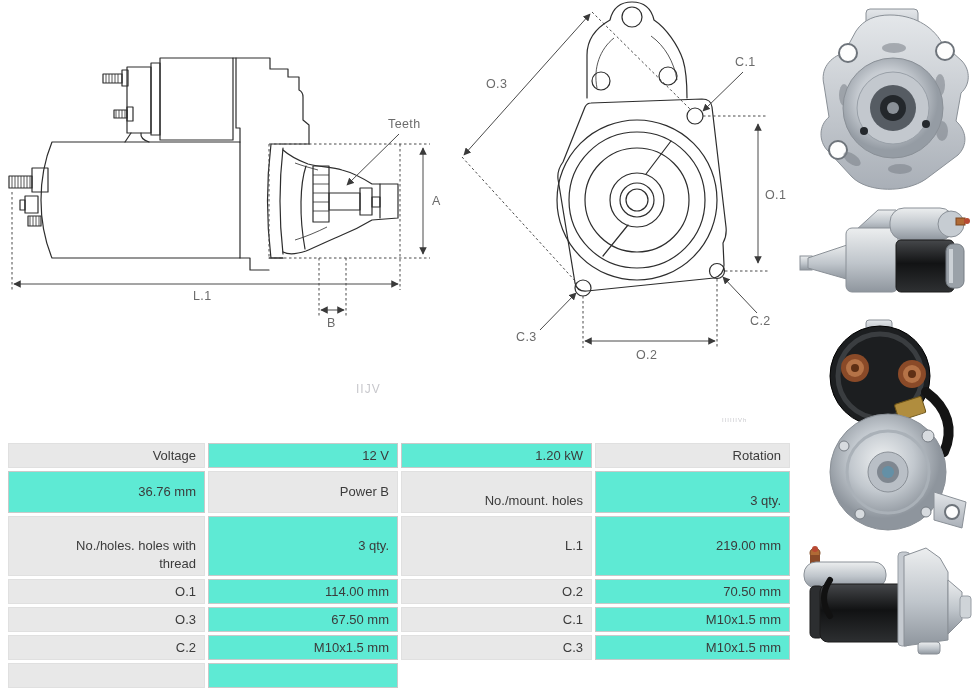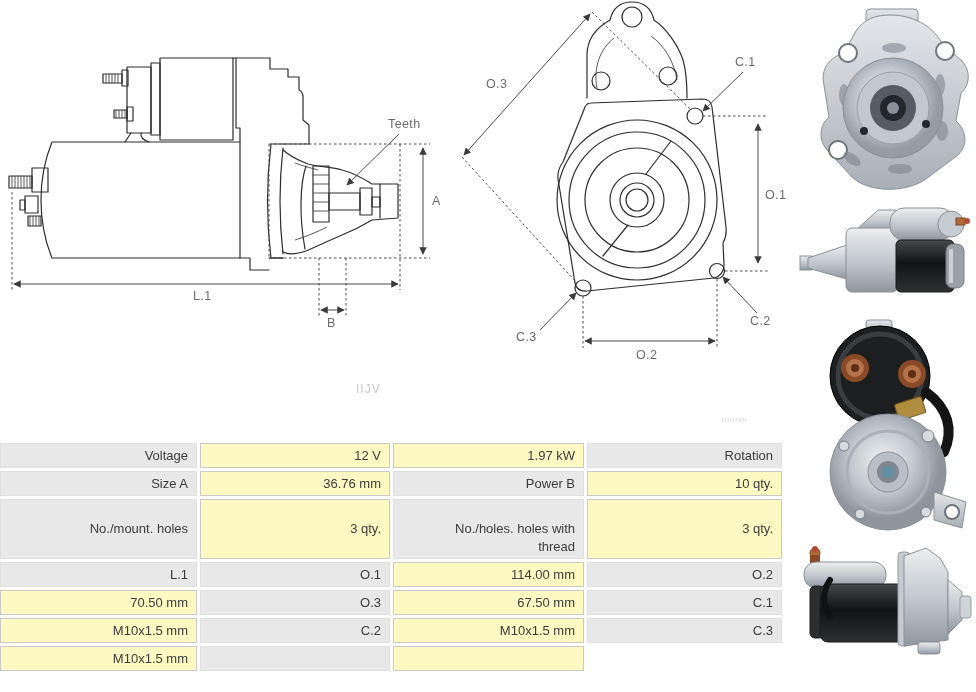--- a/index.html
+++ b/index.html
@@ -23,28 +23,28 @@
   .wm2{left:722px;top:417px;font-size:6px;}
 
   
   .photo{position:absolute;}
   .ph1{left:808px;top:3px;}
   .ph2{left:798px;top:200px;}
   .ph3{left:808px;top:316px;}
   .ph4{left:798px;top:540px;}
 
   
-  .spec-table{position:absolute;left:0;top:443px;width:878px;
+  .spec-table{position:absolute;left:8px;top:443px;width:878px;
       display:grid;grid-template-columns:197px 190px 191px 195px;
       grid-auto-rows:minmax(25px,auto);gap:3px;
       font-size:13px;color:#3b3b3b;line-height:18px;}
   .cell{display:flex;align-items:center;justify-content:flex-end;
       text-align:right;padding:2px 8px 2px 6px;box-sizing:border-box;}
   .lbl{background:#e8e8e8;border:1px solid #e0e0e0;}
-  .val{background:#fef9c3;border:1px solid #c9c9c9;text-align:center;}
+  .val{background:#5eead4;border:1px solid #c9c9c9;text-align:center;}
   .r4{align-items:flex-start;padding-top:20px;}
   .wrap{padding-left:46px;}
 </style>
 </head>
 <body>
 
 <div class="stage">
 
   <svg class="drawing dw-side" viewBox="0 0 450 340">
     <defs>
@@ -283,35 +283,34 @@
     <rect x="100" y="12" width="12" height="94" rx="4" fill="#c5cad0" stroke="#989ea5"></rect>
     <path d="M106,16 L128,8 L142,18 L150,32 L150,100 L106,106 Z" fill="url(#met4)" stroke="#8a9097"></path>
     <path d="M150,40 L164,52 L164,80 L150,94 Z" fill="url(#met4)" stroke="#8a9097"></path>
     <rect x="162" y="56" width="11" height="22" rx="3" fill="#cfd4d8" stroke="#989ea5"></rect>
     <rect x="120" y="102" width="22" height="12" rx="3" fill="url(#met4)" stroke="#8a9097"></rect>
   </svg>
 
   <div class="spec-table">
     <div class="cell lbl">Voltage</div>
     <div class="cell val">12 V</div>
-    <div class="cell val">1.97 kW</div>
+    <div class="cell val">1.20 kW</div>
 
     <div class="cell lbl">Rotation</div>
-    <div class="cell lbl">Size A</div>
     <div class="cell val">36.76 mm</div>
 
     <div class="cell lbl">Power B</div>
-    <div class="cell val">10 qty.</div>
 
     <div class="cell lbl r4">No./mount. holes</div>
     <div class="cell val r4">3 qty.</div>
     <div class="cell lbl r4 wrap">No./holes. holes with thread</div>
     <div class="cell val r4">3 qty.</div>
 
     <div class="cell lbl">L.1</div>
+    <div class="cell val">219.00 mm</div>
     <div class="cell lbl">O.1</div>
     <div class="cell val">114.00 mm</div>
 
     <div class="cell lbl">O.2</div>
     <div class="cell val">70.50 mm</div>
     <div class="cell lbl">O.3</div>
     <div class="cell val">67.50 mm</div>
 
     <div class="cell lbl">C.1</div>
     <div class="cell val">M10x1.5 mm</div>

